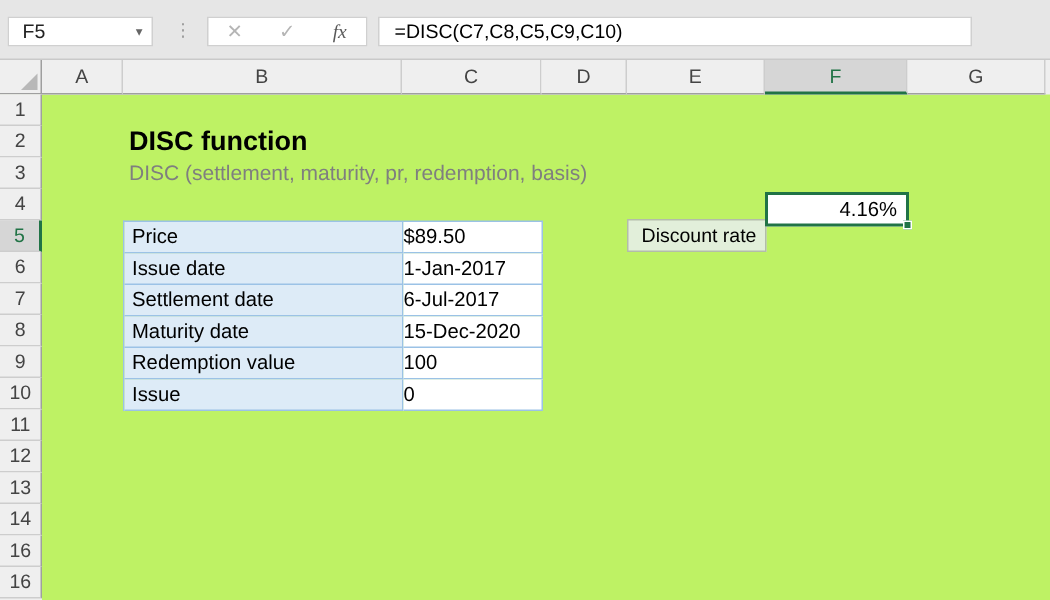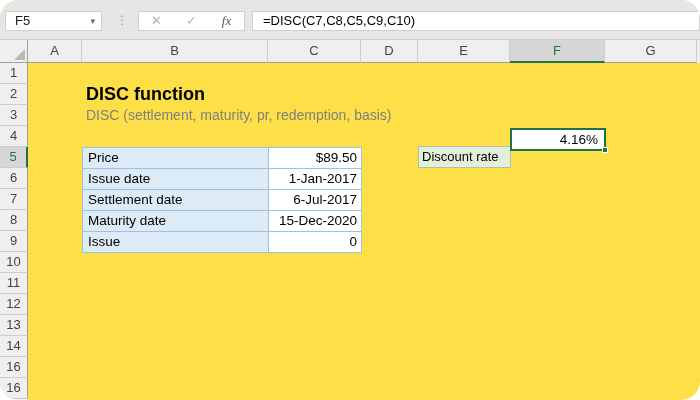--- a/index.html
+++ b/index.html
@@ -7,37 +7,37 @@
     --chrome-bg:#e6e6e6;
     --header-bg:#efefef;
     --header-sel-bg:#d6d6d6;
     --label-fill:#ddebf7;
     --label-border:#9bc2e6;
     --result-fill:#e2efda;
     --result-border:#b3bdaa;
   }
   *{margin:0;padding:0;box-sizing:border-box;}
   body{font-family:"Liberation Sans",sans-serif;background:#fff;}
-  .app{position:relative;width:700px;height:400px;overflow:hidden;background:#fde047;border-radius:19px;}
+  .app{position:relative;width:700px;height:400px;overflow:hidden;background:#bef264;}
 
   
   .chrome{position:absolute;left:0;top:0;width:700px;height:40px;
           background:var(--chrome-bg);border-bottom:1px solid #c9c9c9;}
   .namebox{position:absolute;left:5px;top:11px;width:97px;height:20px;
            background:#fff;border:1px solid #d0d0d0;font-size:13px;color:#222;
            line-height:18px;padding-left:9px;}
   .namebox .caret{position:absolute;right:6px;top:0;line-height:18px;
                   font-size:9px;color:#666;}
   .chrome .dots{position:absolute;left:116px;top:11px;height:20px;line-height:19px;
                 color:#9a9a9a;font-size:12px;}
   .fbtns{position:absolute;left:138px;top:11px;width:107px;height:20px;
          background:#fff;border:1px solid #d0d0d0;display:flex;align-items:center;}
   .fbtns .btn{flex:1;text-align:center;font-size:13px;color:#b5b5b5;line-height:18px;}
   .fbtns .fx{font-family:Liberation Serif, serif;font-style:italic;font-size:13px;color:#595959;}
-  .fbar{position:absolute;left:252px;top:11px;width:448px;height:20px;
+  .fbar{position:absolute;left:252px;top:11px;width:396px;height:20px;
         background:#fff;border:1px solid #d0d0d0;font-size:13px;color:#000;
         line-height:18px;padding-left:10px;white-space:nowrap;overflow:hidden;}
 
   
   .colheads{position:absolute;left:0;top:40px;width:700px;height:23px;background:var(--header-bg);}
   .ch{position:absolute;top:0;height:23px;background:var(--header-bg);
       border-right:1px solid #cdcdcd;border-bottom:1px solid #9f9f9f;
       font-size:13px;color:#444;text-align:center;line-height:21px;}
   .ch.sel{background:var(--header-sel-bg);color:var(--accent-green);
           border-bottom:2px solid var(--accent-green);}
@@ -59,25 +59,25 @@
          font-size:18px;font-weight:bold;color:#000;}
   .subtitle{position:absolute;left:86px;top:105px;height:21px;line-height:21px;
             font-size:14px;color:#7f7f7f;white-space:nowrap;}
 
   .datatable{position:absolute;left:82px;top:147px;width:280px;
              border-top:1px solid var(--label-border);border-left:1px solid var(--label-border);}
   .trow{display:flex;height:21px;}
   .tcell{border-right:1px solid var(--label-border);border-bottom:1px solid var(--label-border);
          font-size:13.5px;line-height:19px;height:21px;}
   .tlabel{width:186px;background:var(--label-fill);color:#000;padding-left:5px;}
-  .tvalue{width:93px;background:#fff;color:#000;text-align:right;padding-right:4px;}
+  .tvalue{width:93px;background:#fff;color:#000;text-align:left;padding-right:4px;}
 
   .resultlabel{position:absolute;left:418px;top:146px;width:93px;height:22px;
                background:var(--result-fill);border:1px solid var(--result-border);
-               font-size:13px;color:#000;line-height:20px;padding-left:3px;white-space:nowrap;}
+               font-size:13px;color:#000;line-height:20px;padding-left:3px;white-space:nowrap;text-align:center;}
   .selcell{position:absolute;left:510px;top:128px;width:96px;height:23px;
            background:#fff;border:2px solid var(--accent-green);
            font-size:13.5px;color:#000;text-align:right;line-height:19px;padding-right:6px;}
   .fillhandle{position:absolute;right:-4px;bottom:-4px;width:6px;height:6px;
               background:var(--accent-green);border:1px solid #fff;}
 </style>
 </head>
 <body>
 
 <div class="app">
@@ -142,20 +142,24 @@
     </div>
     <div class="trow">
       <div class="tcell tlabel">Settlement date</div>
       <div class="tcell tvalue">6-Jul-2017</div>
     </div>
     <div class="trow">
       <div class="tcell tlabel">Maturity date</div>
       <div class="tcell tvalue">15-Dec-2020</div>
     </div>
     <div class="trow">
+      <div class="tcell tlabel">Redemption value</div>
+      <div class="tcell tvalue">100</div>
+    </div>
+    <div class="trow">
       <div class="tcell tlabel">Issue</div>
       <div class="tcell tvalue">0</div>
     </div>
   </div>
 
   <div class="resultlabel">Discount rate</div>
 
   <div class="selcell">
     <span>4.16%</span>
     <div class="fillhandle"></div>

